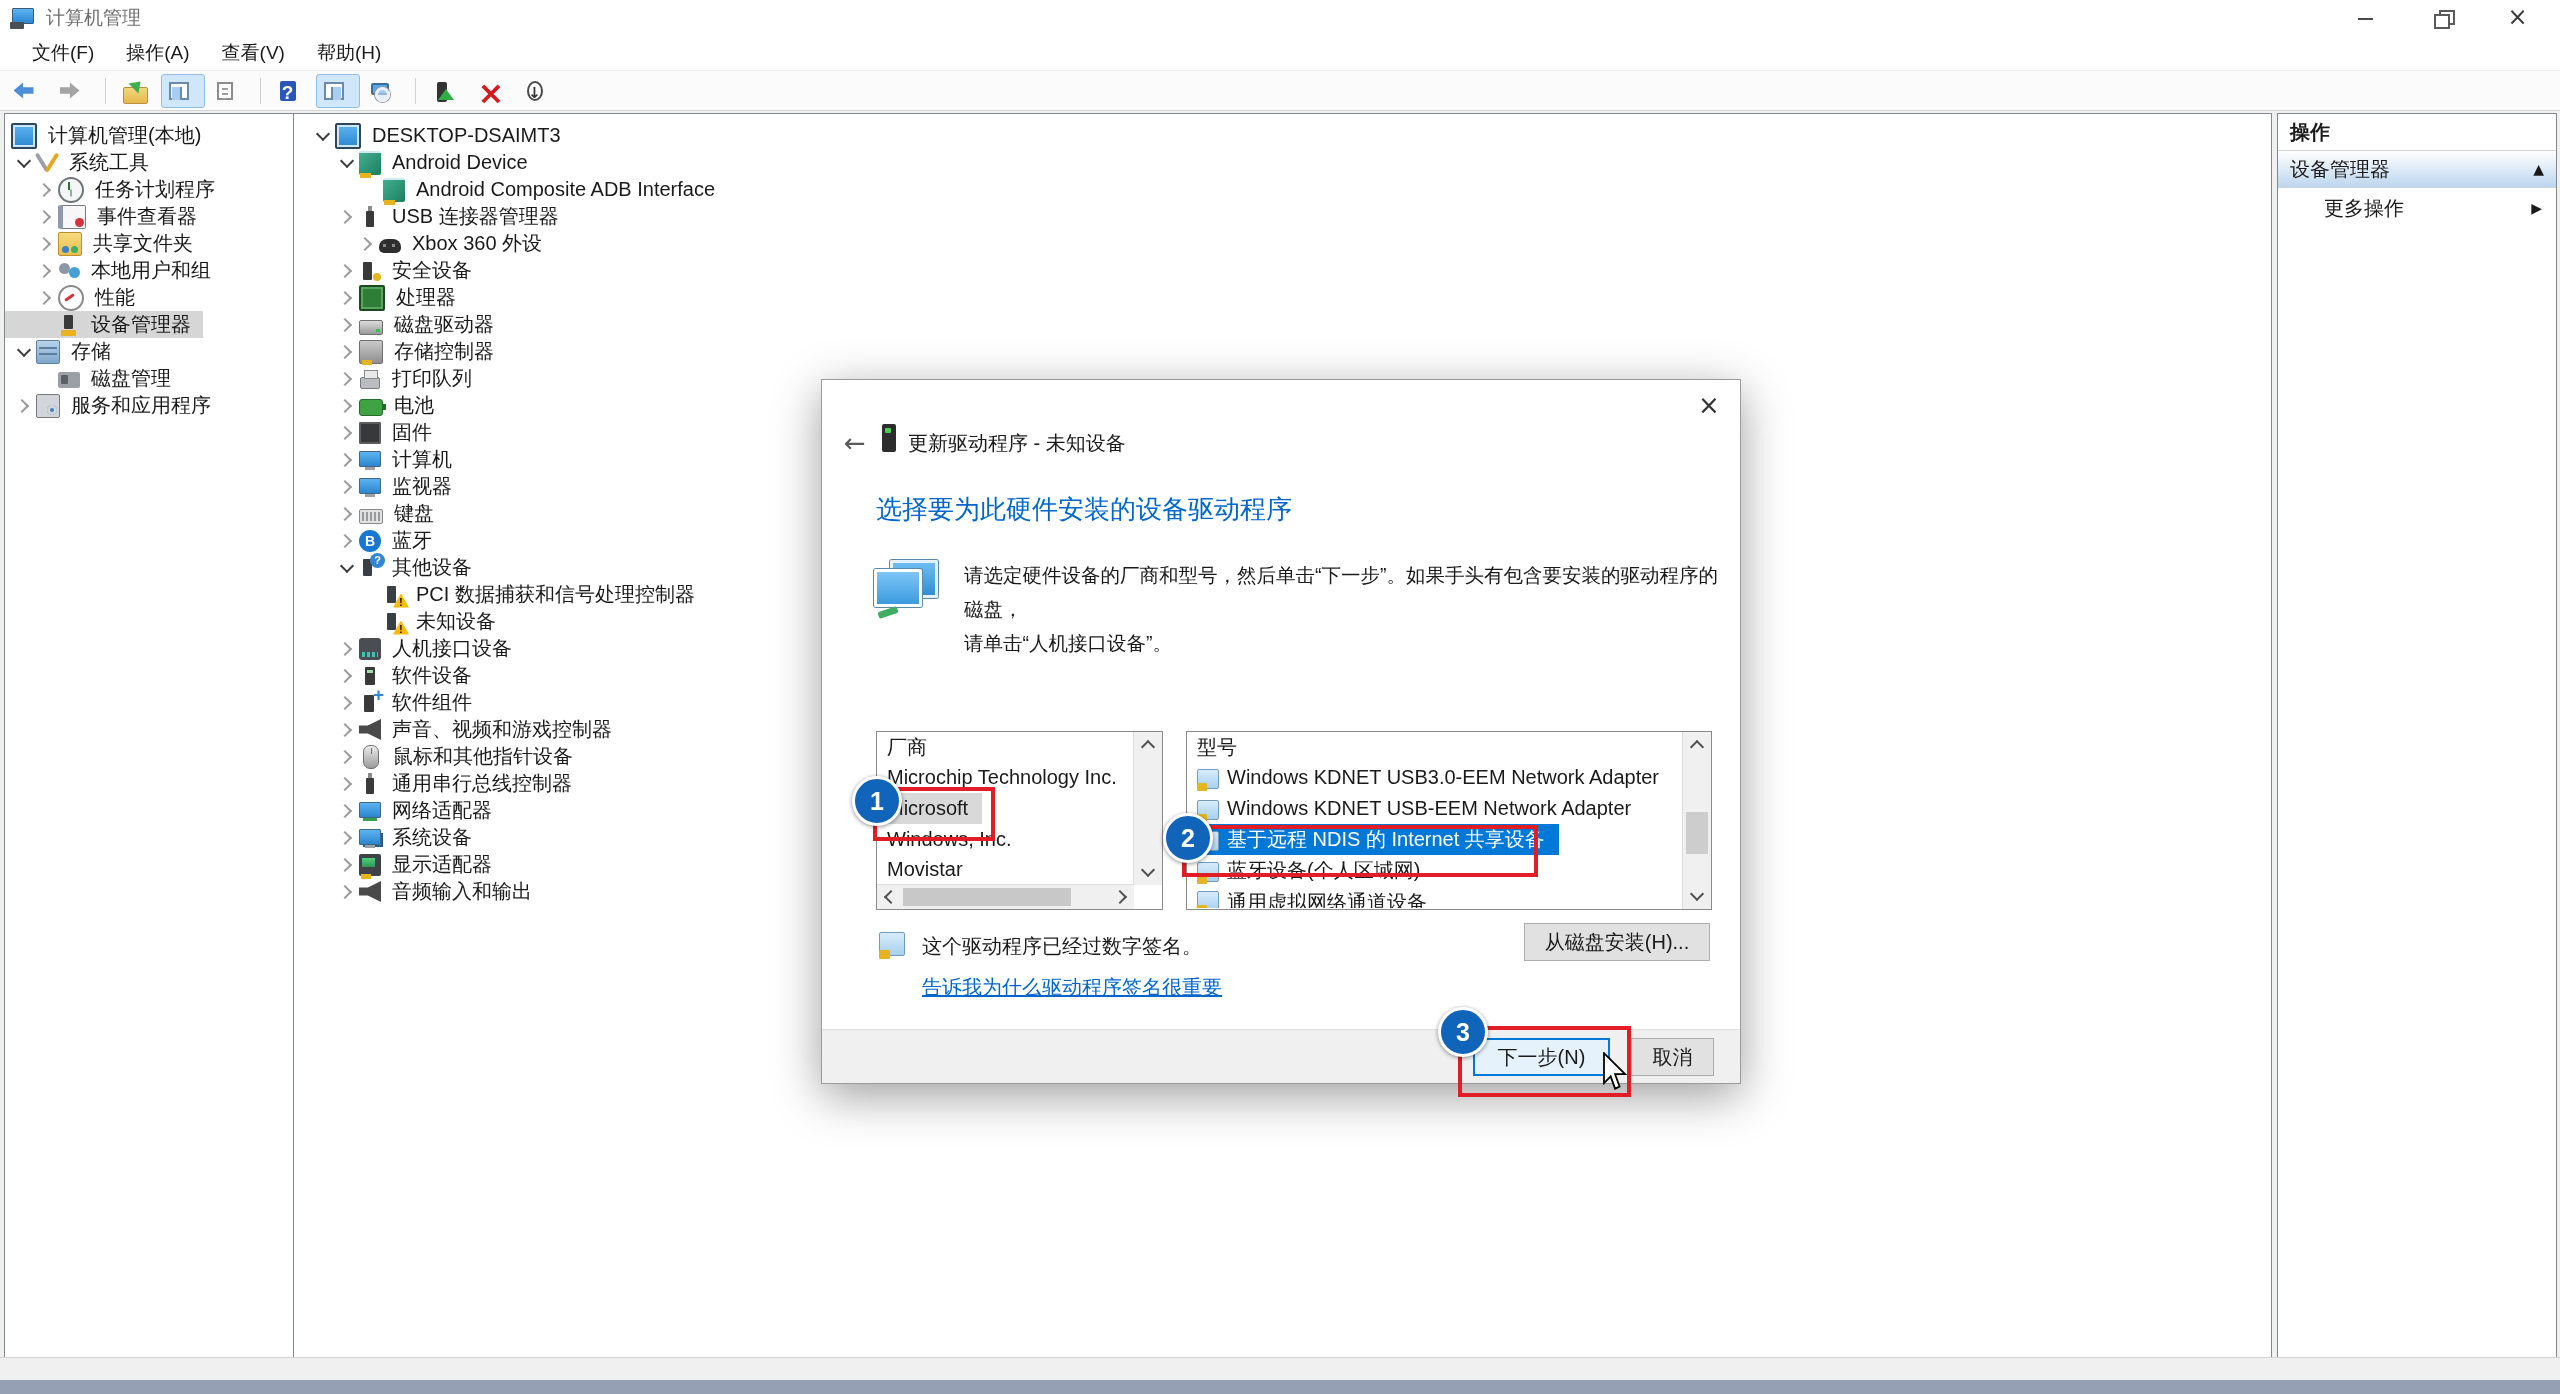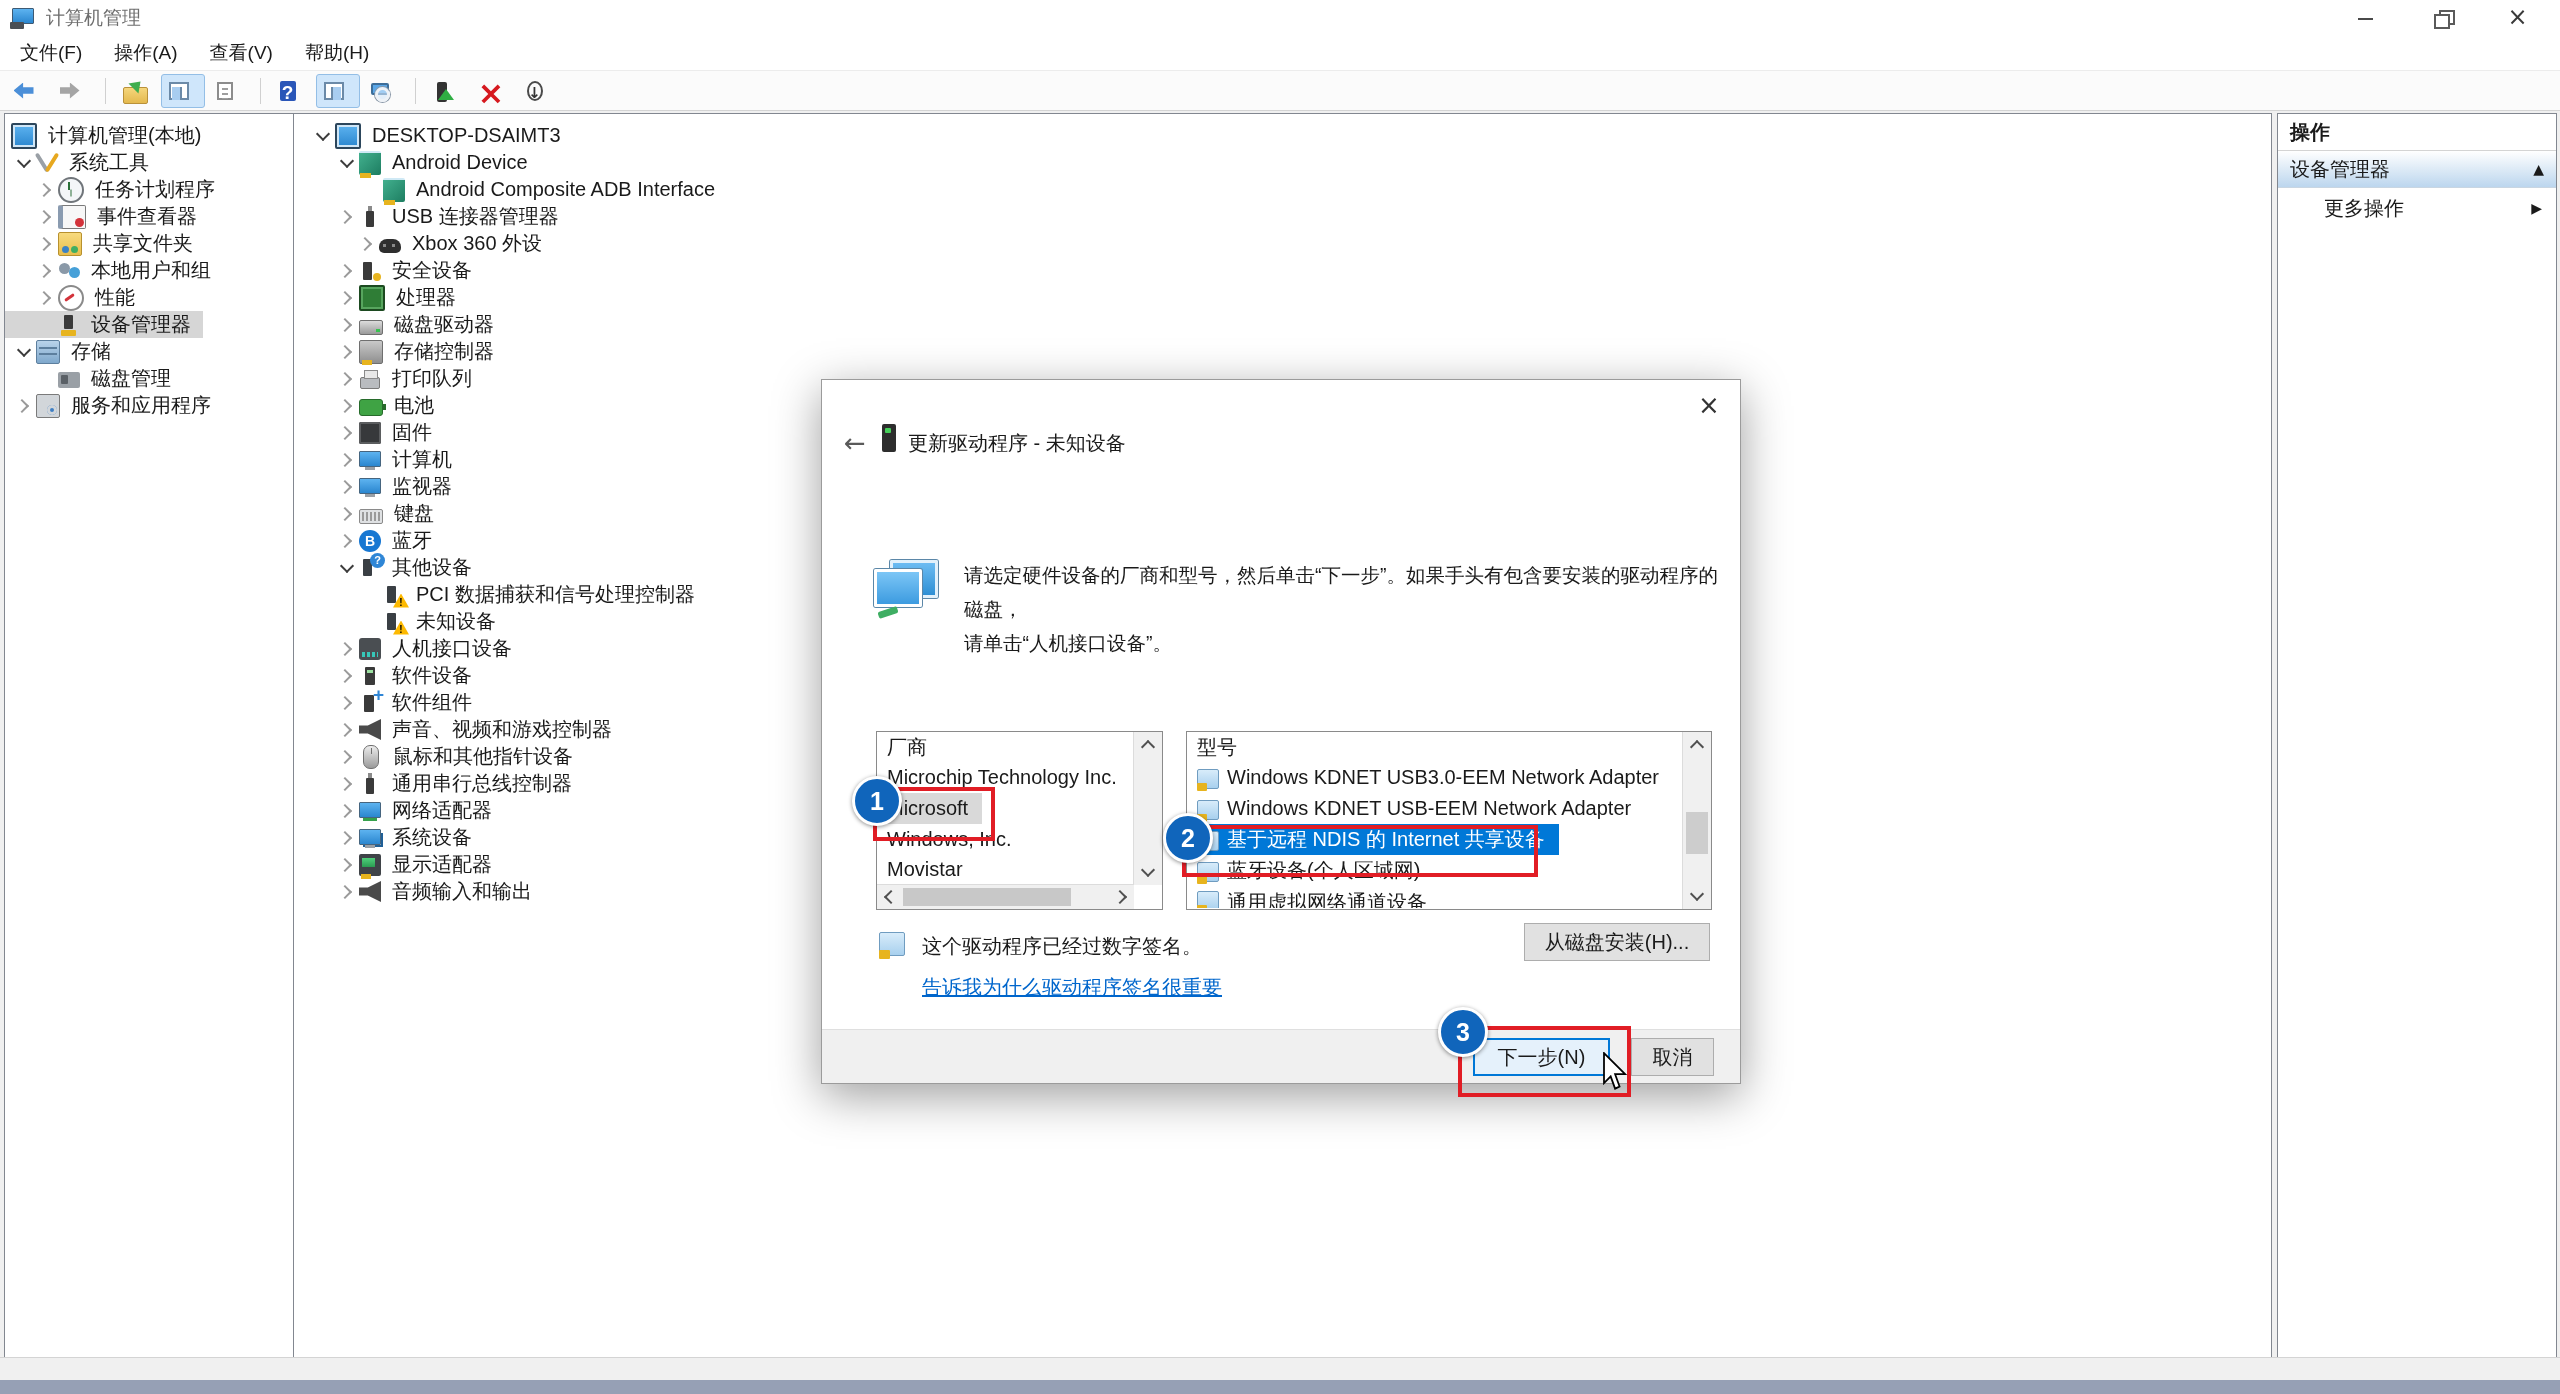--- a/index.html
+++ b/index.html
@@ -10,21 +10,21 @@
 .app-icon::before{content:"";position:absolute;left:2px;top:1px;width:20px;height:14px;background:linear-gradient(#5db3f0,#2a86cf);border:1px solid #3d5a74;border-radius:1px}
 .app-icon::after{content:"";position:absolute;left:0;bottom:0;width:14px;height:7px;background:#4a4f55;border-radius:1px}
 .title-text{font-size:19px;color:#6e6e6e;margin-left:10px}
 .win-controls{position:absolute;right:0;top:0;height:36px;display:flex}
 .wc{width:76px;height:36px;display:flex;align-items:center;justify-content:center}
 .wcic{width:22px;height:22px;position:relative;margin:0}
 [data-icon="minimize"]::before{content:"";position:absolute;left:3px;top:11px;width:15px;height:2px;background:#4a4a4a}
 [data-icon="restore"]::before{content:"";position:absolute;left:3px;top:7px;width:12px;height:11px;border:2px solid #5a5a5a;background:#fff;z-index:1}
 [data-icon="restore"]::after{content:"";position:absolute;left:8px;top:3px;width:12px;height:11px;border:2px solid #5a5a5a}
 [data-icon="close"]::before{content:"×";position:absolute;left:0;top:-3px;width:22px;font:24px/26px "DejaVu Sans",sans-serif;color:#3a3a3a;text-align:center}
-.menubar{height:34px;background:#fff;display:flex;align-items:center;padding-left:4px;font-size:19px;border-bottom:1px solid #ececec}
+.menubar{height:34px;background:#fff;display:flex;align-items:center;padding-left:16px;font-size:19px;border-bottom:1px solid #ececec}
 .menu-item{padding:0 16px;height:100%;display:flex;align-items:center}
 .toolbar{height:39px;background:#fbfbfb;border-bottom:1px solid #d4d4d4;display:flex;align-items:center;padding-left:6px;gap:2px}
 .tb-item{width:42px;height:32px;display:flex;align-items:center;justify-content:center;border-radius:3px;border:1px solid transparent}
 .tb-item.highlight{background:#cfe6fb;border:1px solid #93bee6}
 .tb-item.sep{width:1px;height:26px;background:#d0d0d0;margin:0 7px;border:none;border-radius:0}
 .tb-ic{width:28px;height:26px;position:relative;margin:0}
 [data-icon="back"]::before{content:"";position:absolute;inset:3px 1px;background:#4b8fd8;clip-path:polygon(0 50%,48% 0,48% 30%,100% 30%,100% 70%,48% 70%,48% 100%)}
 [data-icon="forward"]::before{content:"";position:absolute;inset:3px 1px;background:#a5a5a5;clip-path:polygon(100% 50%,52% 0,52% 30%,0 30%,0 70%,52% 70%,52% 100%)}
 [data-icon="tree-toggle"]::before{content:"";position:absolute;left:1px;top:7px;width:23px;height:15px;background:linear-gradient(#f5d67c,#e4b94e);border:1px solid #b9913a;border-radius:2px}
 [data-icon="tree-toggle"]::after{content:"";position:absolute;right:0;top:0;width:0;height:0;border-left:7px solid transparent;border-right:7px solid transparent;border-bottom:10px solid #3fae4e;transform:rotate(45deg)}
@@ -536,20 +536,21 @@
 </div>
 
 <div class="statusbar"></div>
 <div class="taskbar-strip"></div>
 
 <div class="dialog">
   <div class="dlg-close">×</div>
   <div class="dlg-back">←</div>
   <span class="dlg-dev"></span>
   <div class="dlg-title">更新驱动程序 - 未知设备</div>
+  <div class="dlg-heading">选择要为此硬件安装的设备驱动程序</div>
 
   <div class="inst-icon">
       <span class="inst-base"></span>
     </div>
   <div class="dlg-inst">
     <div>请选定硬件设备的厂商和型号，然后单击“下一步”。如果手头有包含要安装的驱动程序的磁盘，</div>
     <div>请单击“人机接口设备”。</div>
   </div>
 
   <div class="listbox man-list">

